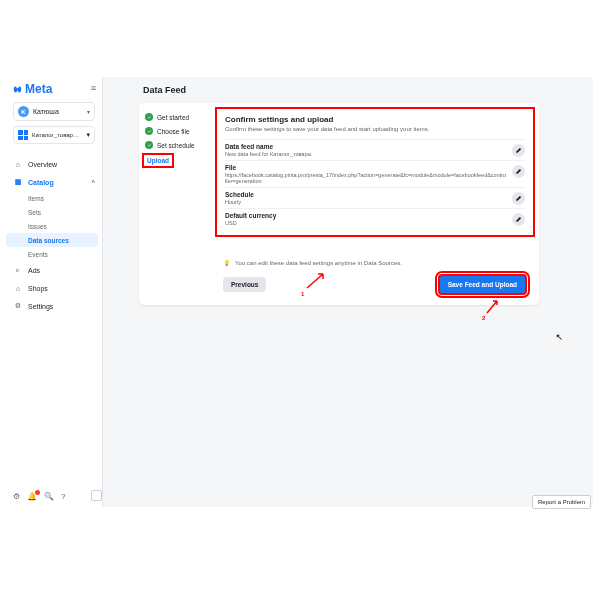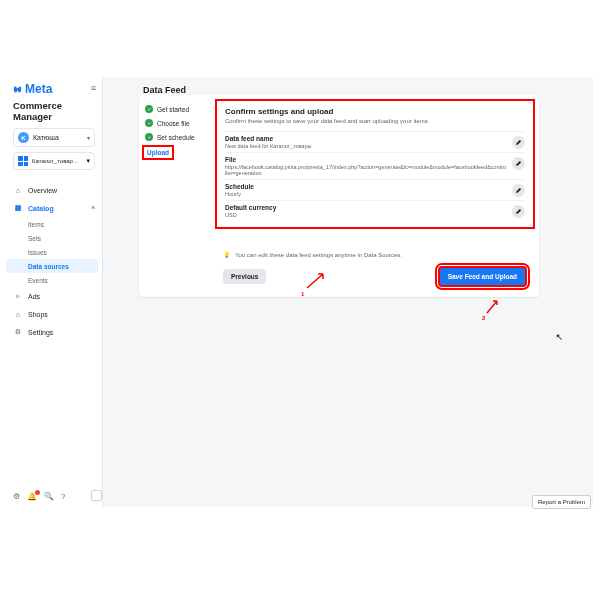--- a/index.html
+++ b/index.html
@@ -25,21 +25,21 @@
 .nav-item.active .ic{color:#1877f2}
 .nav-item .car{margin-left:auto;font-size:6px;color:#65676b}
 .sub{padding-left:22px}
 .sub-item{padding:3.5px 0;font-size:6.5px;color:#65676b}
 .sub-item.sel{background:#e7f3ff;color:#1877f2;font-weight:600;margin-left:-22px;padding-left:22px;border-radius:3px;margin-right:4px}
 .sb-foot{position:absolute;bottom:6px;left:7px;display:flex;gap:7px;color:#65676b;align-items:center}
 .sb-foot .ic{font-size:8px;position:relative}
 .badge{position:absolute;top:-2px;right:-3px;width:5px;height:5px;background:#fa383e;border-radius:50%}
 .sb-foot .box{position:absolute;left:78px;bottom:0;width:11px;height:11px;border:1px solid #ccd0d5;border-radius:2px}
 .main{position:absolute;left:97px;top:0;right:0;bottom:0;padding:8px 10px}
-.pg-title{font-size:9px;font-weight:700;padding-left:30px}
+.pg-title{font-size:9px;font-weight:700;margin-bottom:8px;padding-left:30px}
 .card{background:#fff;border-radius:5px;box-shadow:0 1px 2px rgba(0,0,0,.08);display:flex;margin-left:26px;width:400px;min-height:190px}
 .steps{width:72px;padding:10px 6px;position:relative}
 .step{display:flex;align-items:center;gap:4px;font-size:6.5px;margin-bottom:6px}
 .chk{width:8px;height:8px;border-radius:50%;background:#31a24c;display:flex;align-items:center;justify-content:center}
 .chk svg{width:5px;height:5px;fill:#fff}
 .step.cur{color:#1877f2;font-weight:600}
 .half{width:8px;height:8px;border-radius:50%;background:conic-gradient(#1877f2 0 50%,#e4e6eb 50% 100%)}
 .step-box{border:2px solid #ff0000;padding:2px 3px;margin:-2px -3px}
 .content{flex:1;padding:10px 12px}
 .red-outer{border:2px solid #ff0000;padding:6px 8px;margin:-6px -8px 22px}
@@ -70,21 +70,20 @@
 <div class="frame">
   <div class="sidebar">
     <div class="sb-top">
       <div class="brand">
         <svg viewBox="0 0 24 24">
             <path fill="#1877f2" d="M6 4c3 0 4 5 6 5s3-5 6-5 4 4 4 8-2 8-5 8-4-6-5-6-2 6-5 6-5-4-5-8 1-8 4-8z"></path>
           </svg>
         <span>Meta</span>
       </div>
       <div class="hamb">≡</div>
-      <div class="cm">Commerce Manager</div>
       <div class="acct">
         <div class="avatar">K</div>
         <span>Катюша</span>
         <span class="car">▾</span>
       </div>
       <div class="cat-sel">
         <div class="grid-ic">
             <span></span>
             <span></span>
             <span></span>

